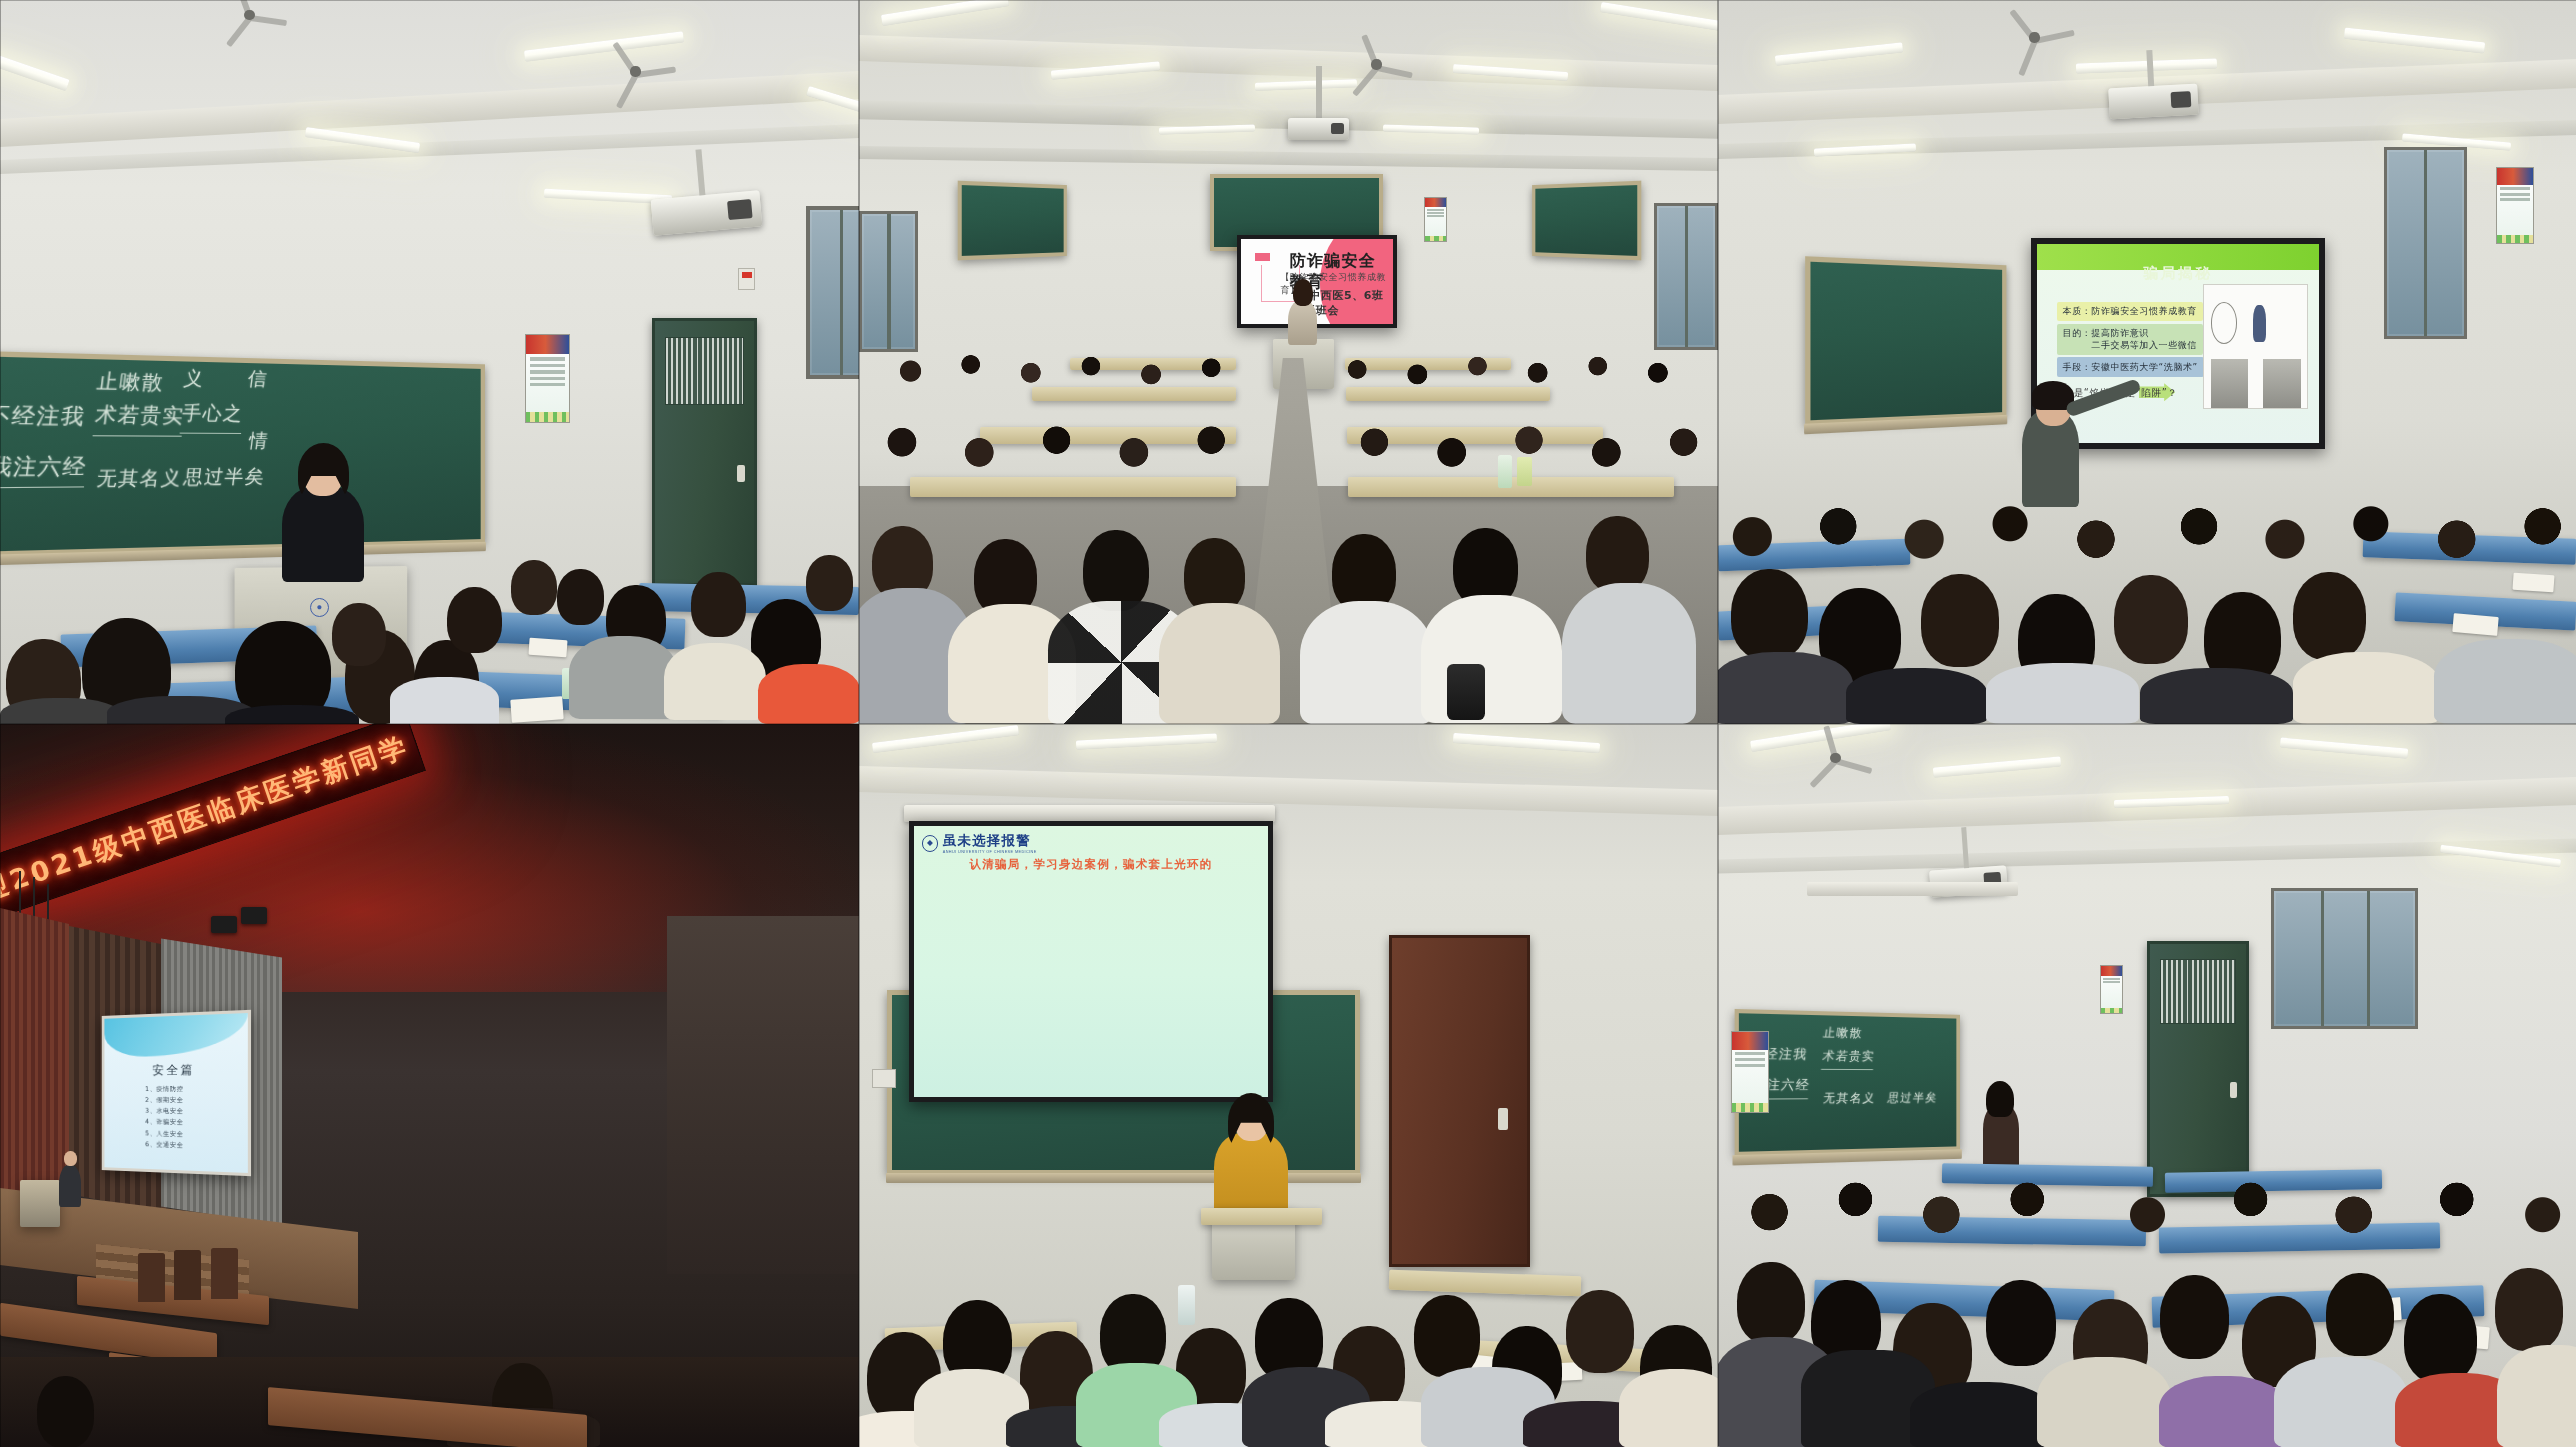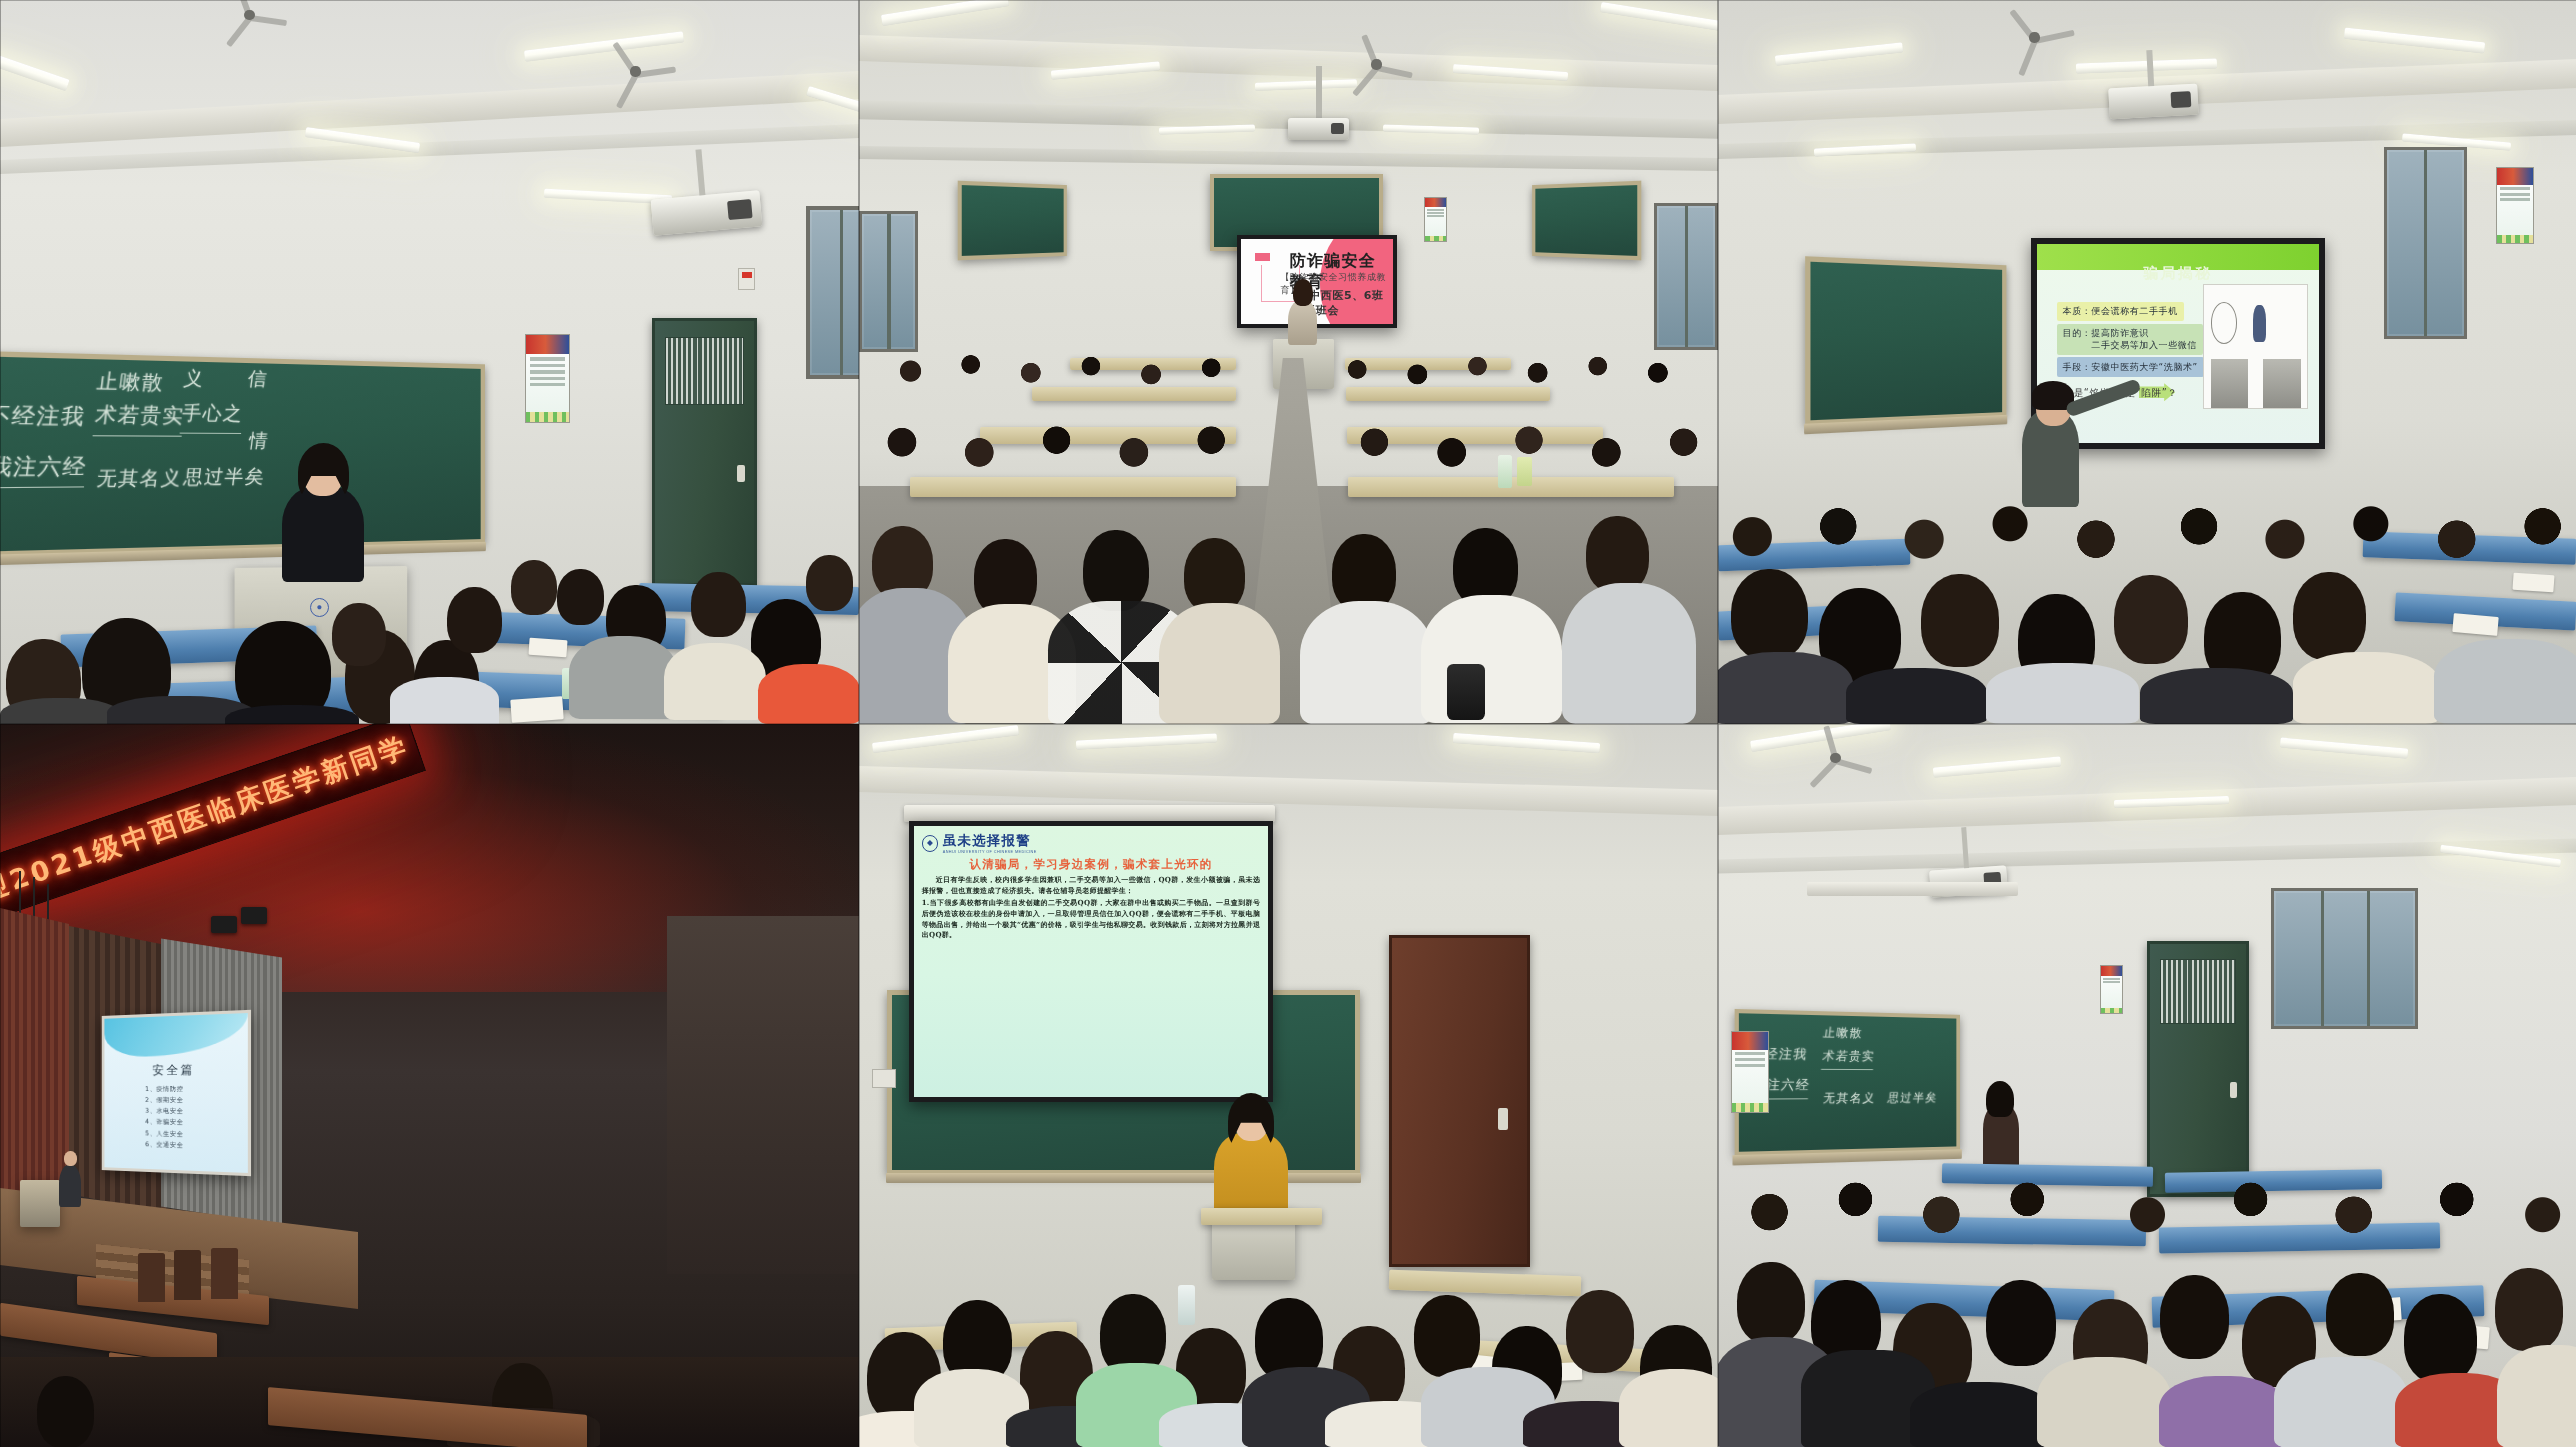--- a/index.html
+++ b/index.html
@@ -444,21 +444,21 @@
 
     <div class="board" style="left:88px;top:261px;width:211px;height:160px;transform:perspective(575px) rotateY(18deg);">
         <div class="tray"></div>
       </div>
 
     <div class="screen" style="left:313px;top:238px;width:294px;height:211px;">
       <div class="casing"></div>
       <div class="slide s3">
         <div class="bar"></div>
         <div class="ti cn">骗局揭秘</div>
-        <div class="pill p1 cn">本质：便会谎称有二手手机</div>
+        <div class="pill p1 cn">本质：防诈骗安全习惯养成教育</div>
         <div class="pill p2 cn">
           <span>目的：提高防诈意识</span><br>
           <span style="padding-left:3.2em">二手交易等加入一些微信</span>
         </div>
         <div class="pill p3 cn">手段：安徽中医药大学“洗脑术”</div>
         <div class="arrow"></div>
         <div class="q cn">是“馅饼”还是“陷阱”？</div>
         <div class="pic">
           <div class="pie"></div>
           <div class="man"></div>
@@ -593,24 +593,20 @@
     <div class="screen" style="left:50px;top:97px;width:364px;height:281px;border-width:5.8px;">
       <div class="slide s5">
         <div class="uni">
           <div class="logo">◆</div>
           <div>
             <div class="nm cn">虽未选择报警</div>
             <span class="en">ANHUI UNIVERSITY OF CHINESE MEDICINE</span>
           </div>
         </div>
         <div class="hd cn">认清骗局，学习身边案例，骗术套上光环的</div>
-        <div class="bd cn">
-          <p class="ind">近日有学生反映，校内很多学生因兼职，二手交易等加入一些微信，QQ群，发生小额被骗，虽未选择报警，但也直接造成了经济损失。请各位辅导员老师提醒学生：</p>
-          <p>1.当下很多高校都有由学生自发创建的二手交易QQ群，大家在群中出售或购买二手物品。一旦查到群号后便伪造该校在校生的身份申请加入，一旦取得管理员信任加入QQ群，便会谎称有二手手机、平板电脑等物品出售，并给出一个极其“优惠”的价格，吸引学生与他私聊交易。收到钱款后，立刻将对方拉黑并退出QQ群。</p>
-        </div>
       </div>
     </div>
 
     <div class="door wood" style="left:530px;top:211px;width:141px;height:332px;">
       <div class="knob" style="right:14%;top:52%;width:10.2px;height:22px;"></div>
     </div>
     <div style="position:absolute;left:12.8px;top:345px;width:24px;height:19px;background:#e4e3db;border:1.3px solid #b2b1a8;"></div>
 
     <div class="body" style="left:355px;top:409px;width:74px;height:96px;background:linear-gradient(180deg,#d9a22a,#bf8b1d);border-radius:36% 36% 8% 8%;"></div>
     <div class="head" style="left:376px;top:377px;width:33px;height:40px;background:#e9c4a4;"></div>

